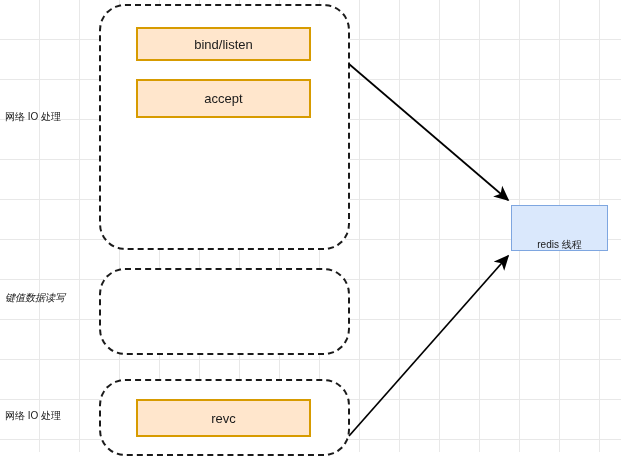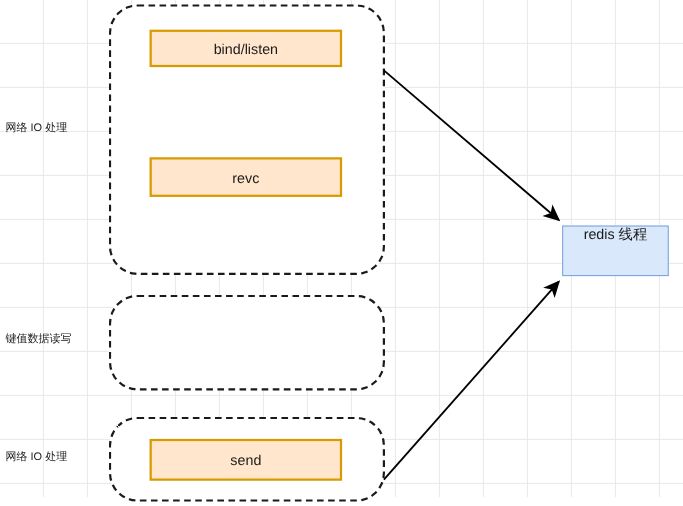--- a/index.html
+++ b/index.html
@@ -65,38 +65,38 @@
   #redis-thread-box {
     position: absolute;
     box-sizing: border-box;
     left: 511px;
     top: 205px;
     width: 97px;
     height: 46px;
     background: #dae8fc;
     border: 1px solid #7ea6e0;
     display: flex;
-    align-items: flex-start;
+    align-items: flex-end;
     justify-content: center;
-    font-size: 13px;
+    font-size: 10px;
     color: #1a1a1a;
     line-height: 1;
   }
 
   
   .stage-label {
     position: absolute;
     left: 5px;
     font-size: 10px;
     color: #1a1a1a;
     white-space: nowrap;
     line-height: 1;
   }
   #label-net-in  { top: 112px; }
-  #label-kv      { top: 304px; }
+  #label-kv      { top: 293px; font-style: italic; }
   #label-net-out { top: 411px; }
 
   
   #arrow-layer {
     position: absolute;
     left: 0;
     top: 0;
     width: 621px;
     height: 460px;
     pointer-events: none;
@@ -105,31 +105,31 @@
 </head>
 <body>
 
 <div id="canvas">
 
   <div class="group" id="group-net-in"></div>
 
   <div class="op-box" id="op-bind">
     <span>bind/listen</span>
   </div>
-  <div class="op-box" id="op-revc">
-    <span>revc</span>
+  <div class="op-box" id="op-accept">
+    <span>accept</span>
   </div>
 
   <div class="group" id="group-kv"></div>
 
 
   <div class="group" id="group-net-out"></div>
 
   <div class="op-box" id="op-send">
-    <span>send</span>
+    <span>revc</span>
   </div>
 
   <div class="stage-label" id="label-net-in">网络 IO 处理</div>
   <div class="stage-label" id="label-kv">键值数据读写</div>
   <div class="stage-label" id="label-net-out">网络 IO 处理</div>
 
   <div id="redis-thread-box">
     <span>redis 线程</span>
   </div>
 

